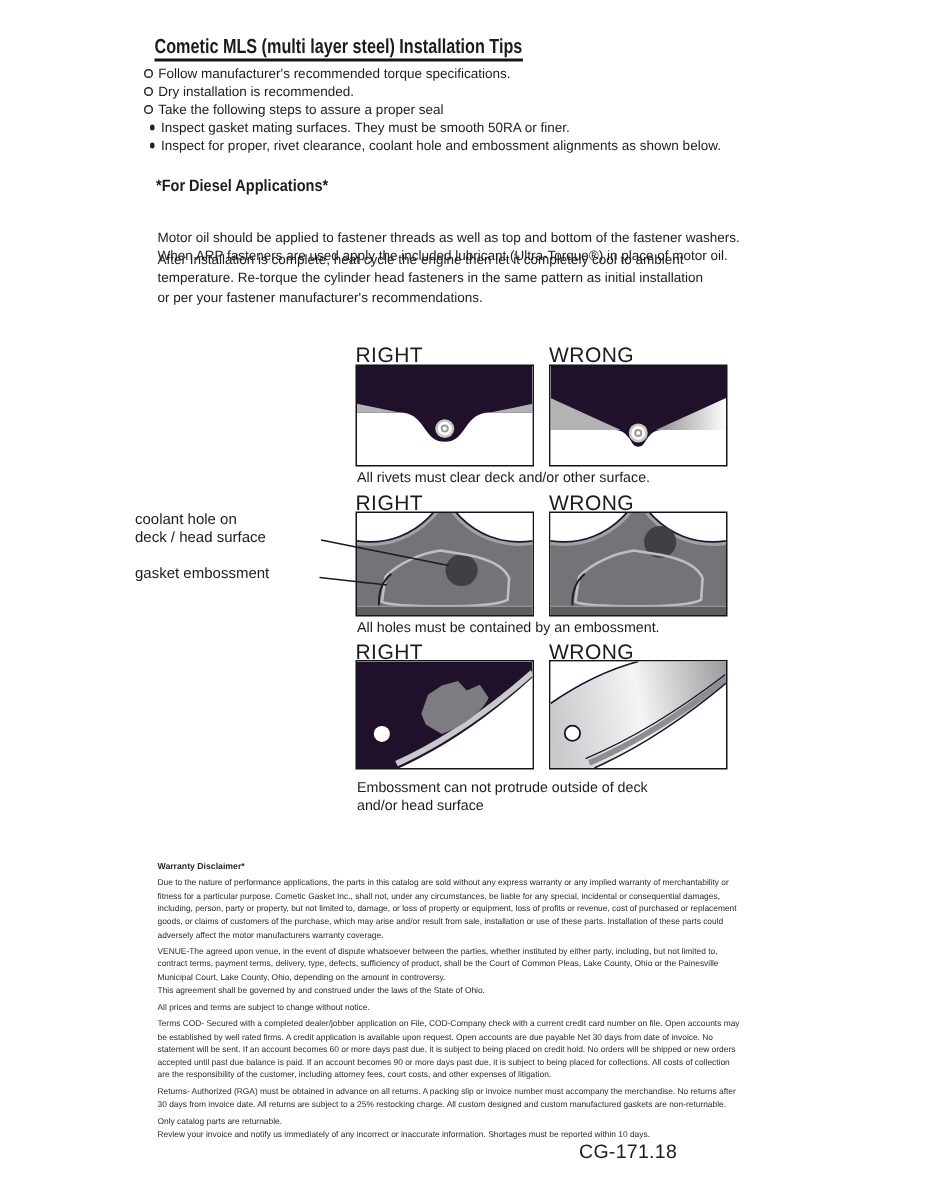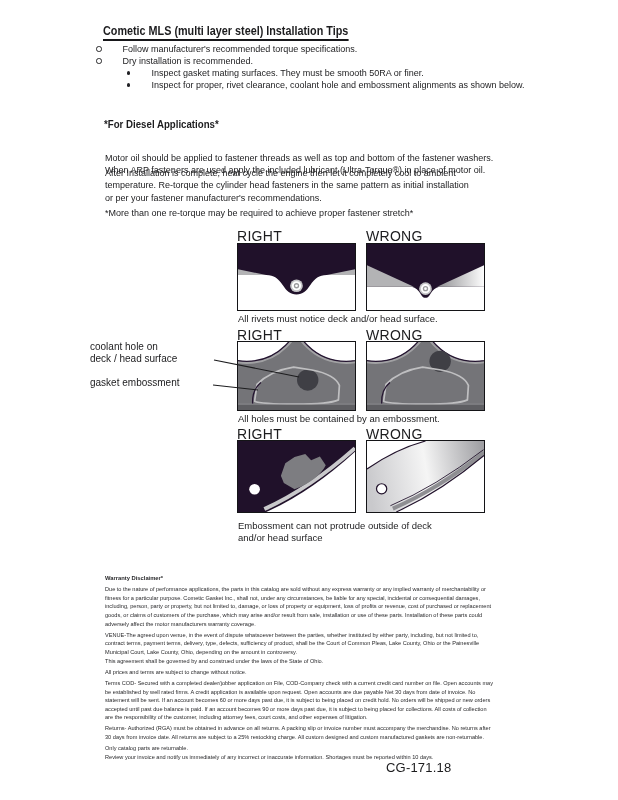--- a/index.html
+++ b/index.html
@@ -2,22 +2,22 @@
 <html><head>
 <meta charset="utf-8">
 <style>
   html,body{margin:0;padding:0;background:#fff;}
   .page{position:relative;width:618px;height:800px;background:#ffffff;
         font-family:"Liberation Sans","DejaVu Sans",sans-serif;color:#1c1c1e;overflow:hidden;}
   .abs{position:absolute;}
   .title{left:103px;top:23px;font-size:13.5px;font-weight:bold;white-space:nowrap;
          transform:scaleX(.8);transform-origin:left top;border-bottom:2px solid #17171a;padding-bottom:1px;}
   .tips{left:96px;top:43px;font-size:9px;line-height:12px;}
-  .tip{display:flex;align-items:center;gap:21px;height:12px;white-space:nowrap;}
-  .tip.sub{margin-left:31px;}
+  .tip{display:flex;align-items:center;gap:4px;height:12px;white-space:nowrap;}
+  .tip.sub{margin-left:4px;}
   .ring{width:3.5px;height:3.5px;border:1px solid #28282a;border-radius:50%;flex:0 0 auto;}
   .dot{width:3.4px;height:3.4px;background:#222226;border-radius:50%;flex:0 0 auto;}
   .h2{left:104px;top:118px;font-size:11px;font-weight:bold;white-space:nowrap;
       transform:scaleX(.88);transform-origin:left top;}
   .para{left:105px;width:480px;font-size:9px;line-height:12.3px;white-space:pre-line;}
   .figlabel{font-size:14px;width:119px;letter-spacing:.3px;}
   .panel{width:119px;border:1.6px solid #141417;box-sizing:border-box;background:#fff;}
   .panel svg{display:block;width:100%;height:100%;}
   .caption{left:238px;font-size:9.5px;line-height:12px;white-space:pre-line;}
   .anno{width:113px;left:90px;text-align:left;font-size:10px;line-height:11.5px;white-space:pre-line;}
@@ -36,37 +36,40 @@
 
   <div class="abs tips">
     <div class="tip">
       <span class="ring"></span>
       <span>Follow manufacturer's recommended torque specifications.</span>
     </div>
     <div class="tip">
       <span class="ring"></span>
       <span>Dry installation is recommended.</span>
     </div>
+    <div class="tip">
+      <span class="ring"></span>
+      <span>Take the following steps to assure a proper seal</span>
+    </div>
     <div class="tip sub">
       <span class="dot"></span>
       <span>Inspect gasket mating surfaces.  They must be smooth 50RA or finer.</span>
     </div>
     <div class="tip sub">
       <span class="dot"></span>
       <span>Inspect for proper, rivet clearance, coolant hole and embossment alignments as shown below.</span>
     </div>
   </div>
 
   <div class="abs h2">*For Diesel Applications*</div>
   <div class="abs para" style="top:152px">Motor oil should be applied to fastener threads as well as top and bottom of the fastener washers.
 When ARP fasteners are used apply the included lubricant (Ultra-Torque®) in place of motor oil.</div>
   <div class="abs para" style="top:167px">After Installation is complete, heat cycle the engine then let it completely cool to ambient
 temperature. Re-torque the cylinder head fasteners in the same pattern as initial installation
 or per your fastener manufacturer's recommendations.</div>
-  <div class="abs para" style="top:207px">*More than one re-torque may be required to achieve proper fastener stretch*</div>
 
   <div class="abs figlabel" style="left:237px;top:228px">RIGHT</div>
   <div class="abs figlabel" style="left:366px;top:228px">WRONG</div>
 
   <div class="abs panel" style="left:237px;top:243px;height:68px">
     <svg viewBox="0 0 240 136" preserveAspectRatio="none">
       <rect width="240" height="136" fill="#ffffff"></rect>
       <path d="M0,0 H240 V64 H182 C166,64 158,71 148,85 C140,97 133,104 120,104 C107,104 100,97 92,85 C82,71 74,64 58,64 H0 Z" fill="#20112a"></path>
       <polygon points="0,52 58,64 0,64" fill="#b3b3b5"></polygon>
       <polygon points="240,52 182,64 240,64" fill="#b3b3b5"></polygon>
@@ -89,21 +92,21 @@
       <path d="M0,0 H240 V88 H152 C142,88 137,93 132,100 C128,106 126,111 120,111 C114,111 112,106 108,100 C103,93 98,88 88,88 H0 Z" fill="#20112a"></path>
       <polygon points="0,44 96,88 0,88" fill="#b3b3b5"></polygon>
       <polygon points="240,44 144,88 240,88" fill="url(#wg)"></polygon>
       <circle cx="120" cy="92" r="13" fill="#c6c6c8"></circle>
       <circle cx="120" cy="92" r="9.5" fill="#ffffff"></circle>
       <circle cx="120" cy="92" r="5.5" fill="#9a9a9c"></circle>
       <circle cx="120" cy="92" r="2.8" fill="#ffffff"></circle>
     </svg>
   </div>
 
-  <div class="abs caption" style="top:313px">All rivets must notice deck and/or head surface.</div>
+  <div class="abs caption" style="top:313px">All rivets must clear deck and/or other surface.</div>
 
   <div class="abs figlabel" style="left:237px;top:327px">RIGHT</div>
   <div class="abs figlabel" style="left:366px;top:327px">WRONG</div>
 
   <div class="abs anno" style="top:341px">coolant hole on
 deck / head surface</div>
   <div class="abs anno" style="top:377px">gasket embossment</div>
 
   <div class="abs panel" style="left:237px;top:341px;height:70px">
     <svg viewBox="0 0 240 141" preserveAspectRatio="none">

